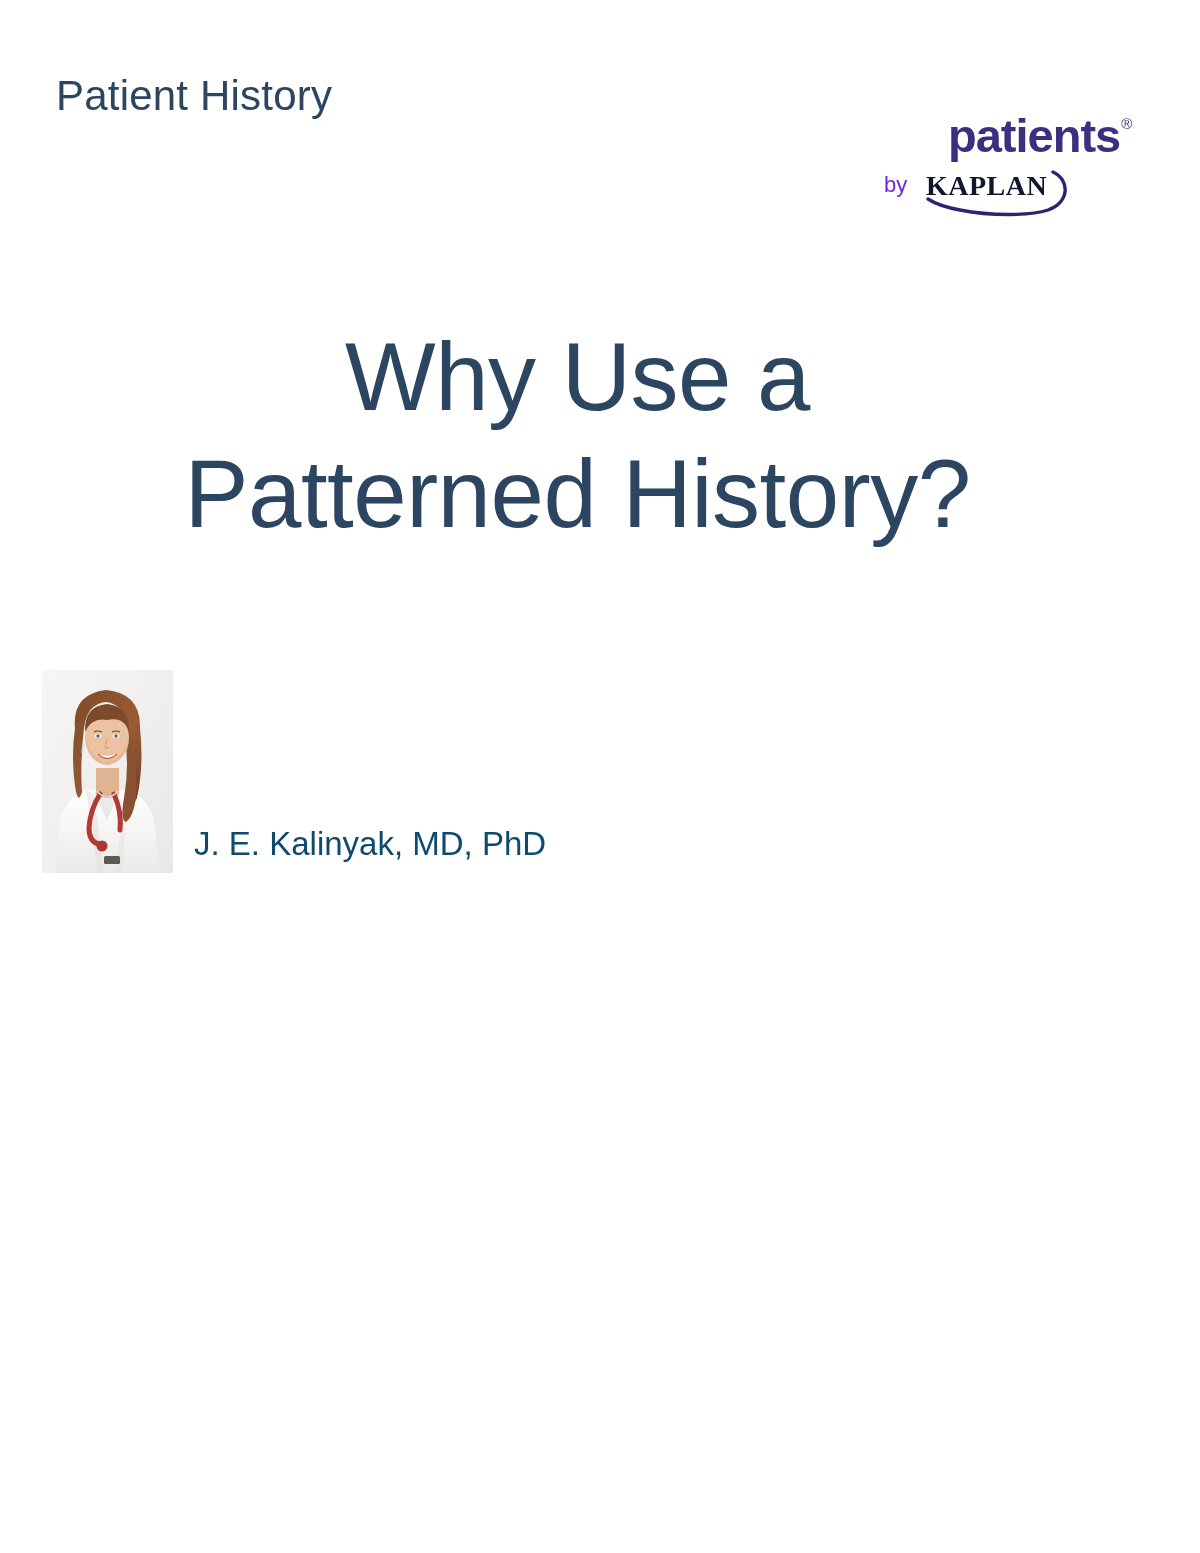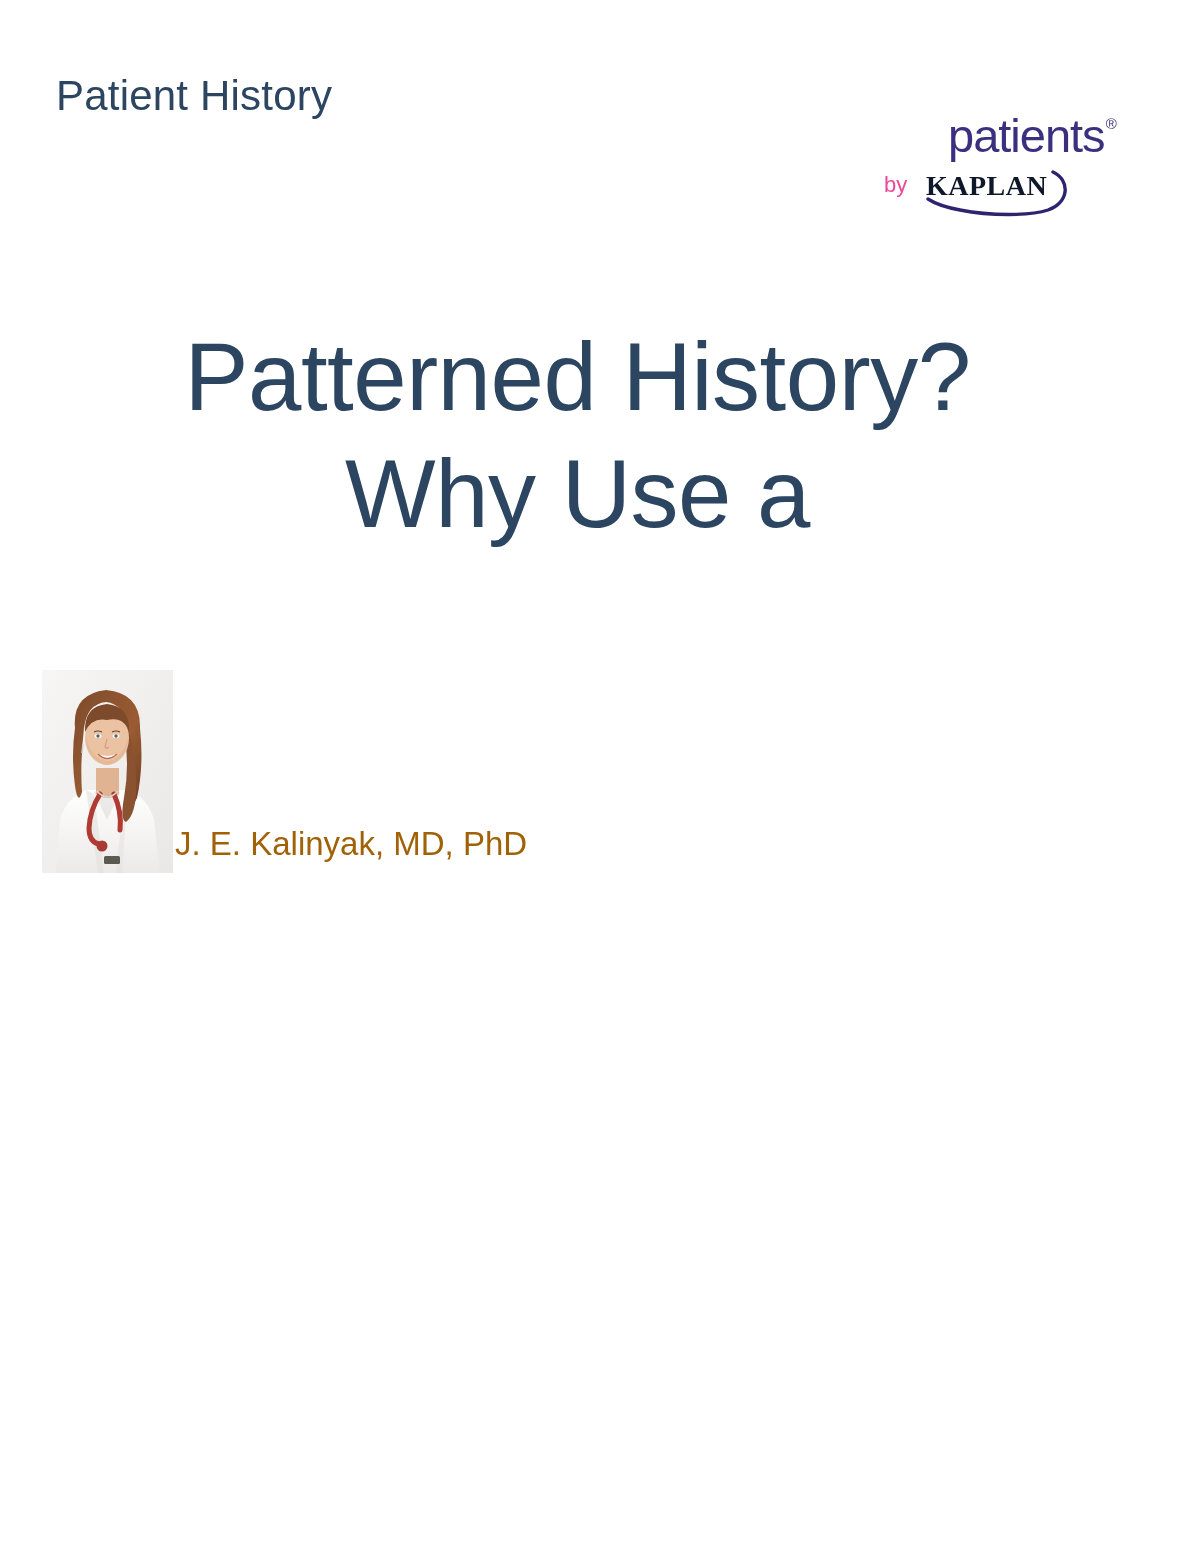--- a/index.html
+++ b/index.html
@@ -67,21 +67,21 @@
     position: absolute;
     left: 128px;
     top: 74px;
     display: flex;
     align-items: flex-start;
     white-space: nowrap;
   }
   .logo-patients {
     font-family: "Liberation Sans", sans-serif;
     font-size: 47px;
-    font-weight: 400;
+    font-weight: 700;
     color: #3b2f7f;
     line-height: 1;
     letter-spacing: -1px;
     text-align: right;
   }
   .logo-reg {
     font-size: 15px;
     color: #3b2f7f;
     line-height: 1;
     margin-top: 4px;
@@ -94,21 +94,21 @@
     width: 200px;
     height: 50px;
   }
   .logo-by {
     position: absolute;
     left: 0px;
     top: 6px;
     font-family: "Liberation Sans", sans-serif;
     font-size: 22px;
     font-weight: 400;
-    color: #ec4899;
+    color: #6d28d9;
     line-height: 1;
   }
   .logo-kaplan {
     position: absolute;
     left: 42px;
     top: 4px;
     font-family: "Liberation Serif", serif;
     font-size: 28px;
     font-weight: 700;
     color: #0f172a;
@@ -155,26 +155,26 @@
     top: 0px;
     width: 131px;
     height: 203px;
     background: #f2f1ef;
     overflow: hidden;
     display: block;
   }
   .author-photo svg { display: block; }
   .author-name {
     position: absolute;
-    left: 133px;
+    left: 152px;
     top: 157px;
     font-family: "Liberation Sans", sans-serif;
     font-size: 33px;
     font-weight: 400;
-    color: #a16207;
+    color: #0c4a6e;
     line-height: 1;
     white-space: nowrap;
   }
 </style>
 </head>
 <body>
 
 <div class="slide">
 
   <div class="section-heading">Patient History</div>
@@ -193,22 +193,22 @@
       <span class="kaplan-swoosh">
         <svg width="160" height="50" viewBox="0 0 160 50" xmlns="http://www.w3.org/2000/svg">
           <path d="M133 4 C150 12 150 34 128 42 C110 48 70 48 40 42 C24 39 14 35 8 31" fill="none" stroke="#2d2470" stroke-width="3.4" stroke-linecap="round"></path>
         </svg>
       </span>
     </div>
 
   </div>
 
   <div class="main-title">
+    <span class="tl">Why Use a</span>
     <span class="tl">Patterned History?</span>
-    <span class="tl">Why Use a</span>
   </div>
 
   <div class="author-block">
 
     <span class="author-photo">
       <svg width="131" height="203" viewBox="0 0 131 203" xmlns="http://www.w3.org/2000/svg">
         <defs>
           <linearGradient id="bgGrad" x1="0" y1="0" x2="1" y2="1">
             <stop offset="0%" stop-color="#f7f6f4"></stop>
             <stop offset="100%" stop-color="#e9e8e6"></stop>

